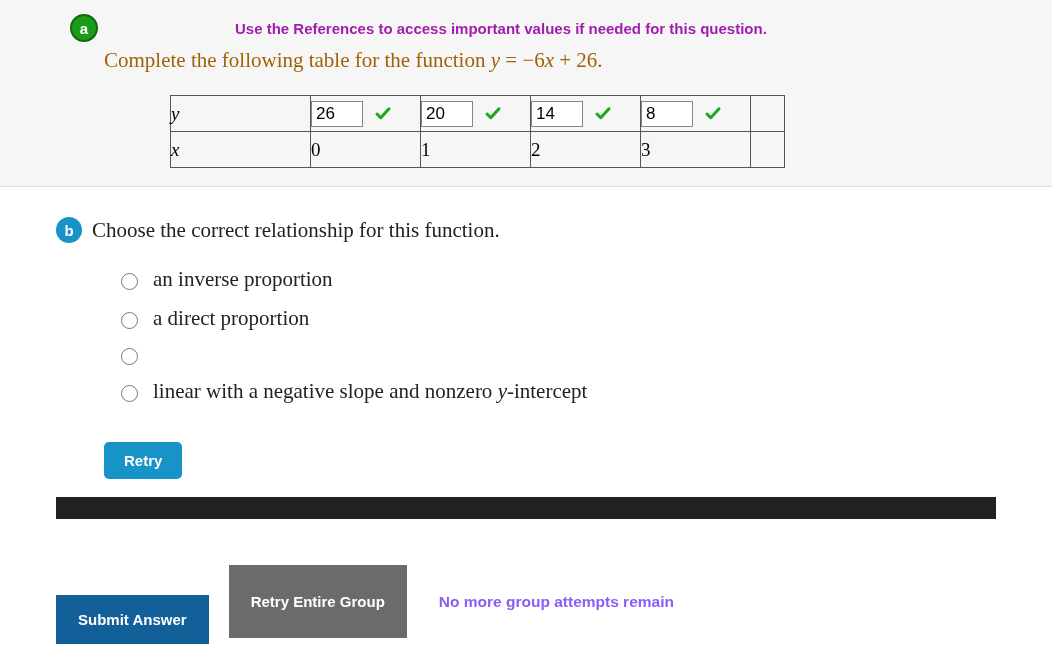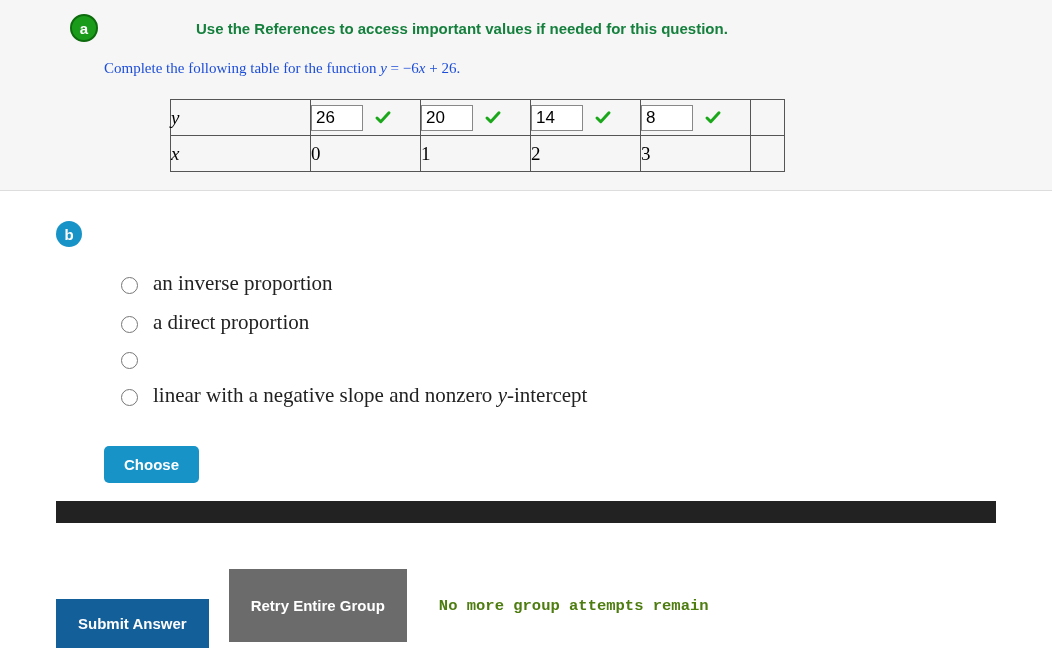--- a/index.html
+++ b/index.html
@@ -39,28 +39,28 @@
   .badge-b {
     background: #1893c8;
     width: 26px;
     height: 26px;
     font-size: 15px;
   }
   .references-text {
     font-family: Arial, sans-serif;
     font-weight: bold;
     font-size: 15px;
-    color: #15803d;
-    margin-left: 78px;
+    color: #a21caf;
+    margin-left: 117px;
   }
   .question-a-text {
-    font-size: 15px;
-    color: #1d4ed8;
+    font-size: 21px;
+    color: #a16207;
     padding-left: 104px;
-    margin-top: 18px;
+    margin-top: 6px;
   }
   .ital { font-style: italic; }
   .table-wrap {
     margin-top: 22px;
     margin-left: 170px;
   }
   table.data-table { border-collapse: collapse; }
   table.data-table td {
     border: 1px solid #555;
     height: 36px;
@@ -151,24 +151,24 @@
     background: #6b6b6b;
     color: #fff;
     border: none;
     padding: 28px 22px;
     font-family: Arial, sans-serif;
     font-weight: bold;
     font-size: 15px;
     cursor: pointer;
   }
   .attempts-text {
-    font-family: Liberation Mono, monospace;
+    font-family: Liberation Sans, sans-serif;
     font-weight: bold;
     font-size: 15.5px;
-    color: #4d7c0f;
+    color: #8b5cf6;
     padding-left: 12px;
   }
 </style>
 </head>
 <body>
 
 <div class="part-a-container">
   <div class="part-a-header">
     <div class="badge-circle badge-a">
       <span>a</span>
@@ -222,41 +222,42 @@
     </tbody>
       </table>
   </div>
 </div>
 
 <div class="part-b-container">
   <div class="part-b-header">
     <div class="badge-circle badge-b">
       <span>b</span>
     </div>
+    <span class="question-b-text">Choose the correct relationship for this function.</span>
   </div>
 
   <div class="radio-group">
     <label class="radio-row">
       <input type="radio" name="rel" style="">
       <span>an inverse proportion</span>
     </label>
     <label class="radio-row">
       <input type="radio" name="rel" style="">
       <span>a direct proportion</span>
     </label>
     <label class="radio-row">
       <input type="radio" name="rel" style="">
     </label>
     <label class="radio-row">
       <input type="radio" name="rel" style="">
       <span><span>linear with a negative slope and nonzero </span><span class="ital">y</span><span>-intercept</span></span>
     </label>
   </div>
 
-  <button class="submit-btn">Choose</button>
+  <button class="submit-btn">Retry</button>
 </div>
 
 <div class="black-bar"></div>
 
 <div class="footer-row">
   <button class="submit-answer-btn">Submit Answer</button>
   <button class="retry-btn">Retry Entire Group</button>
   <span class="attempts-text">No more group attempts remain</span>
 </div>
 

